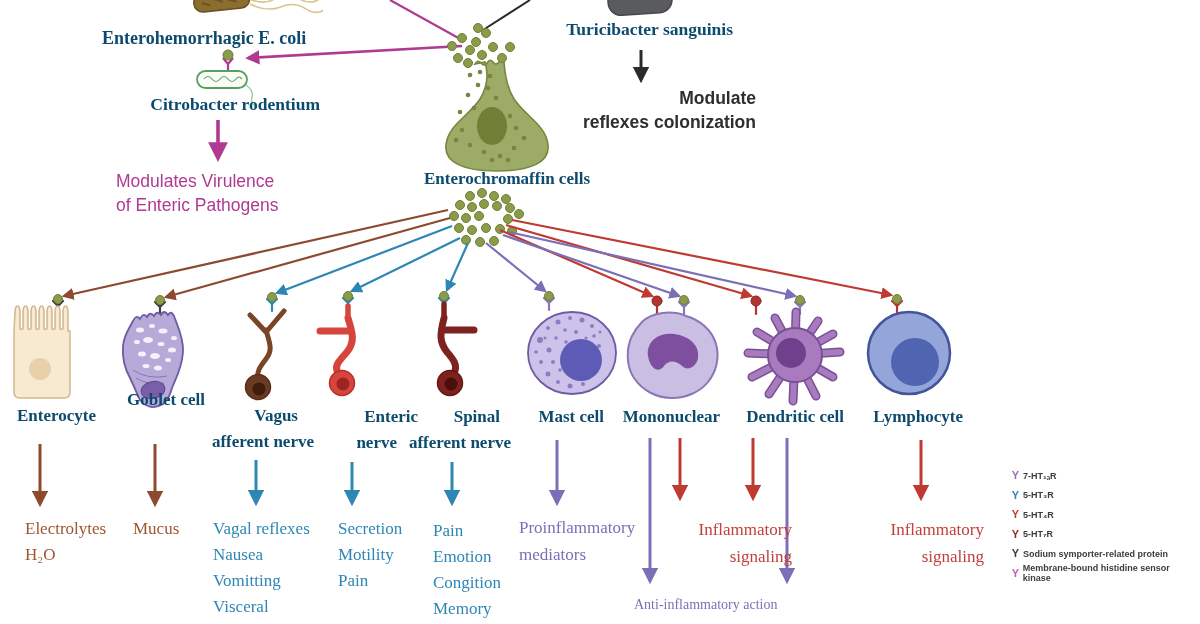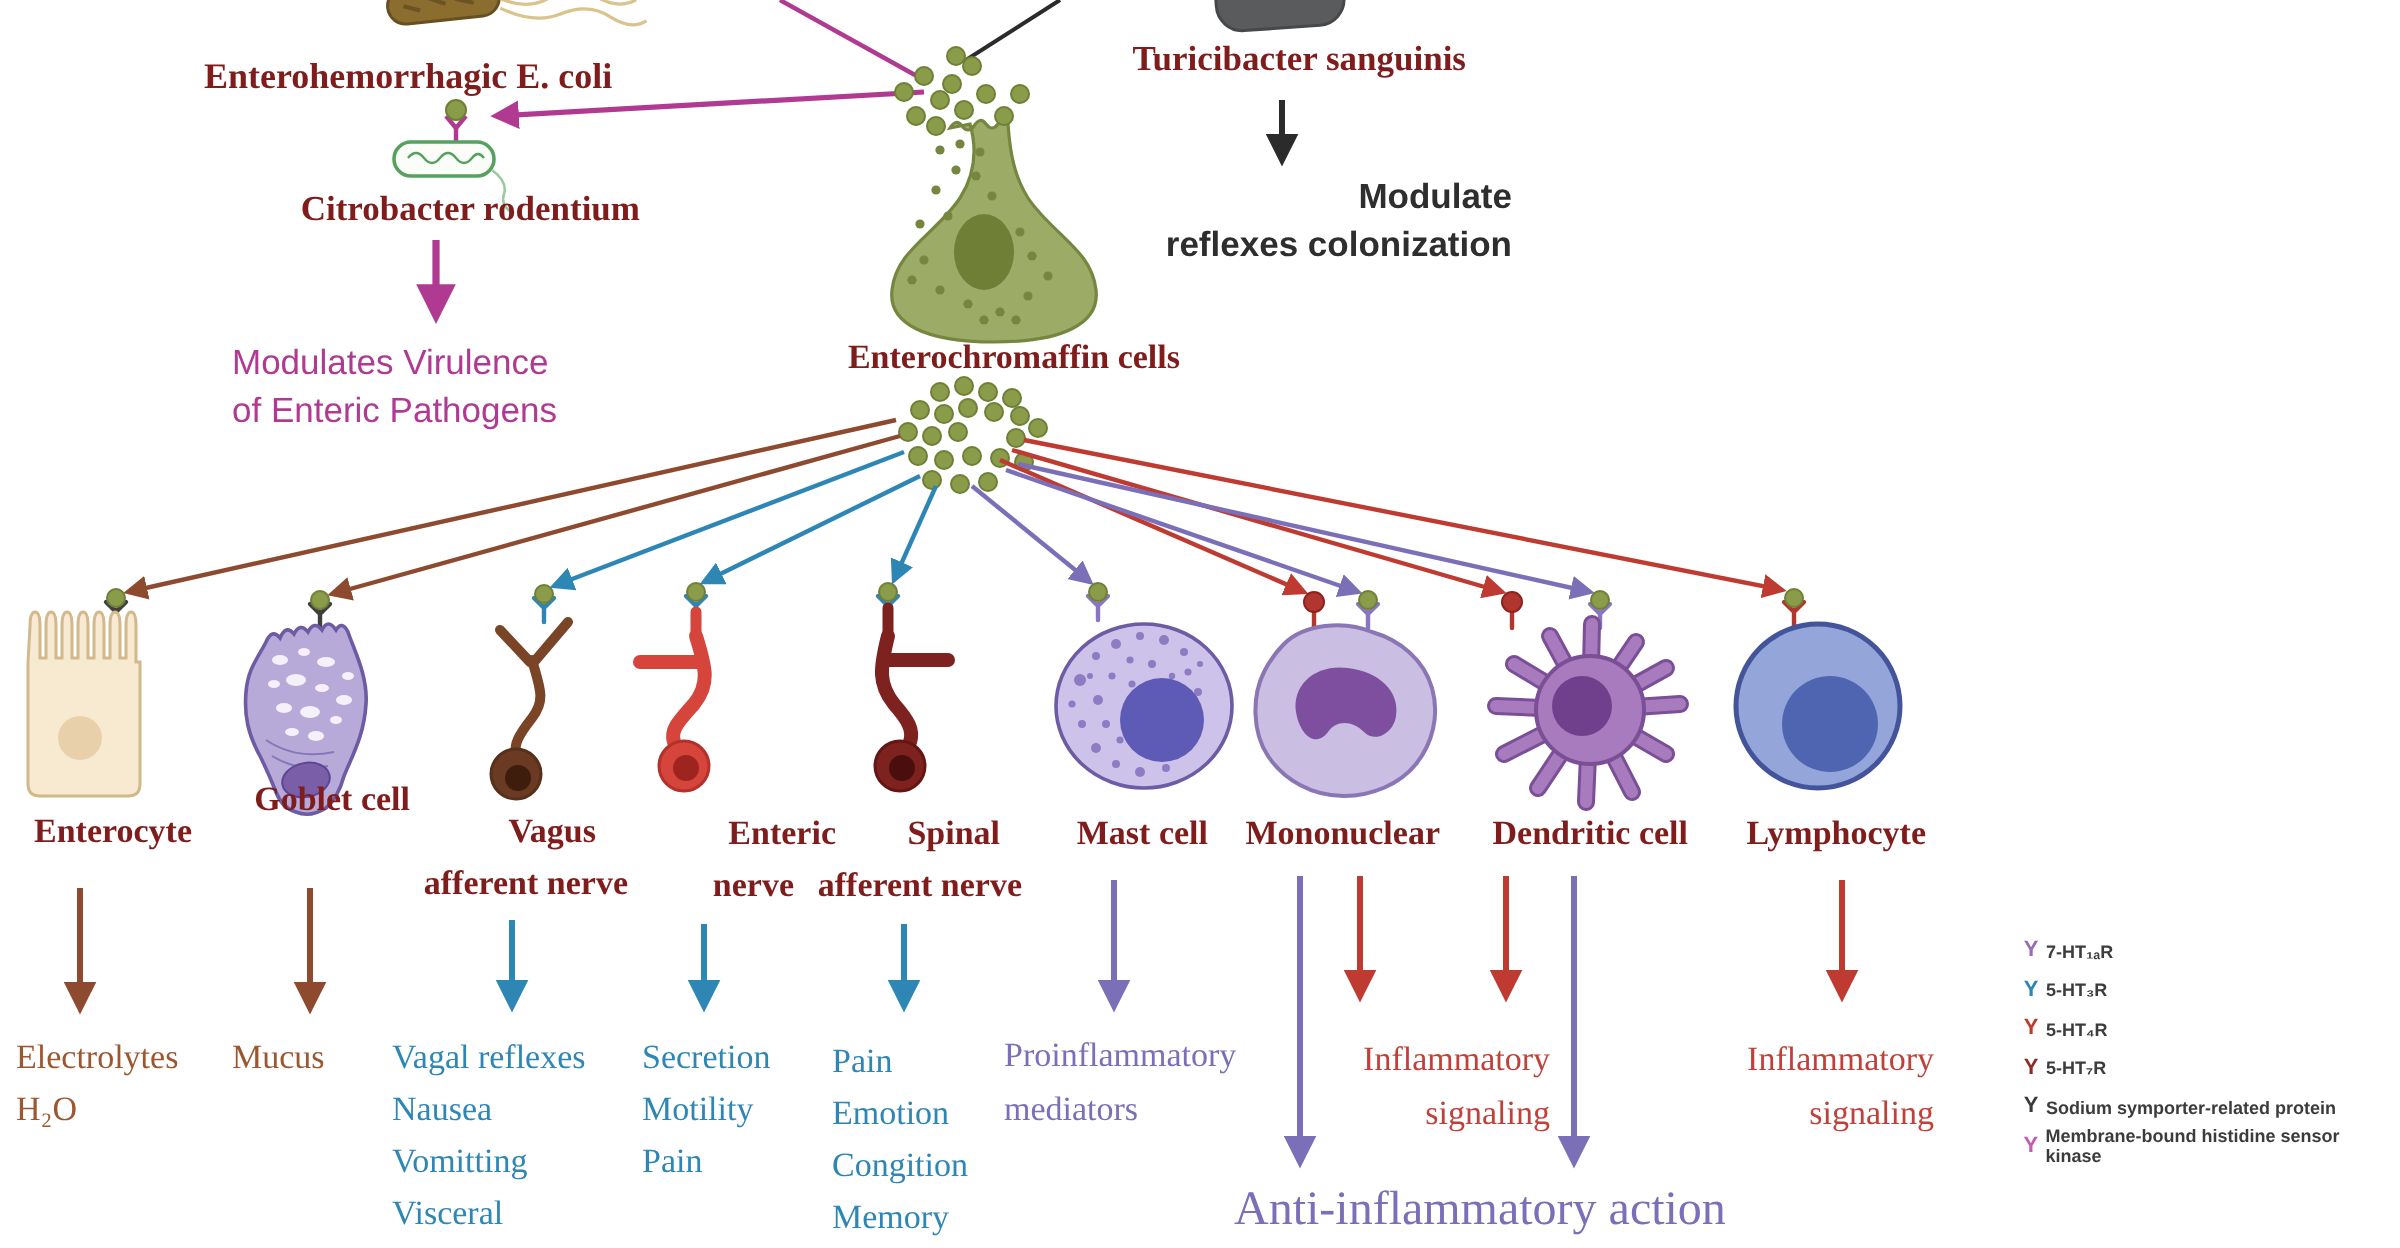--- a/index.html
+++ b/index.html
@@ -1,21 +1,21 @@
 <!DOCTYPE html>
 <html><head>
 <meta charset="utf-8">
 <style>
   html,body{margin:0;padding:0;background:#fff;}
   .stage{position:relative;width:1200px;height:624px;background:#ffffff;overflow:hidden;
          font-family:"Liberation Serif",serif;}
   .stage svg.art{position:absolute;left:0;top:0;}
-  .t{position:absolute;white-space:nowrap;color:#7f1d1d;}
+  .t{position:absolute;white-space:nowrap;color:#0c4a6e;}
   .serifB{font-family:"Liberation Serif",serif;font-weight:700;font-size:17px;}
-  .serifR{font-family:"Liberation Serif",serif;font-weight:400;font-size:17px;line-height:26px;}
+  .serifR{font-family:"Liberation Serif",serif;font-weight:400;font-size:17px;line-height:26px;margin-left:17px;}
   .sans{font-family:"Liberation Sans",sans-serif;font-weight:400;font-size:17.5px;line-height:24px;}
   .ctr{text-align:right;}
   .c-magenta{color:#b03a92;}
   .c-brown{color:#9c5730;}
   .c-blue{color:#2e86b5;}
   .c-purple{color:#7b6fb8;}
   .c-red{color:#c0403a;}
   .c-black{color:#2e2e2e;}
   .line{display:block;}
   .legend{position:absolute;left:1008px;top:466px;width:190px;
@@ -415,21 +415,21 @@
   <span class="line">Memory</span>
 </div>
 <div class="t serifR c-purple" style="left:502px;top:514px;line-height:27px;">
   <span class="line">Proinflammatory</span>
   <span class="line">mediators</span>
 </div>
 <div class="t serifR ctr c-red" style="left:655px;top:516px;width:120px;line-height:27px;">
   <span class="line">Inflammatory</span>
   <span class="line">signaling</span>
 </div>
-<div class="t serifR c-purple" style="left:617px;top:592px;font-size:24px;">Anti-inflammatory action</div>
+<div class="t serifR c-purple" style="left:617px;top:592px;font-size:14px;">Anti-inflammatory action</div>
 <div class="t serifR ctr c-red" style="left:849px;top:516px;width:118px;line-height:27px;">
   <span class="line">Inflammatory</span>
   <span class="line">signaling</span>
 </div>
 
 <div class="legend">
   <div class="lg-row">
     <span class="lg-sym lg1">Y</span>
     <span>7-HT₁ₐR</span>
   </div>

